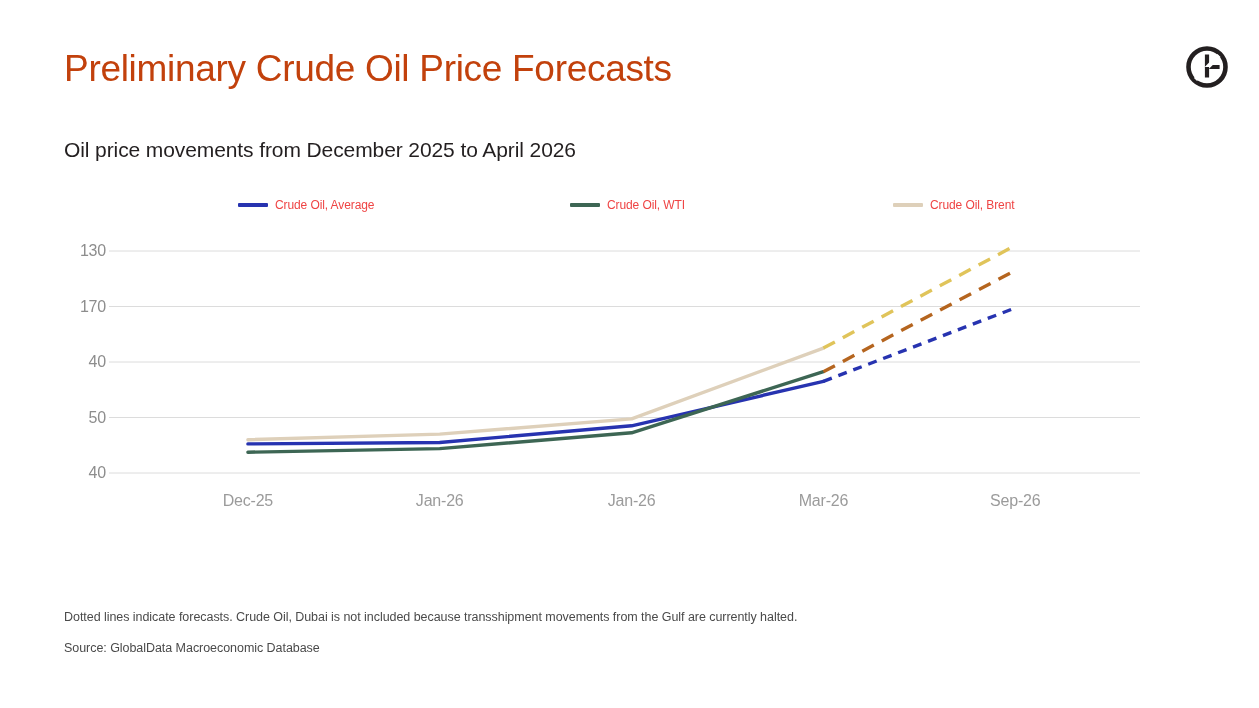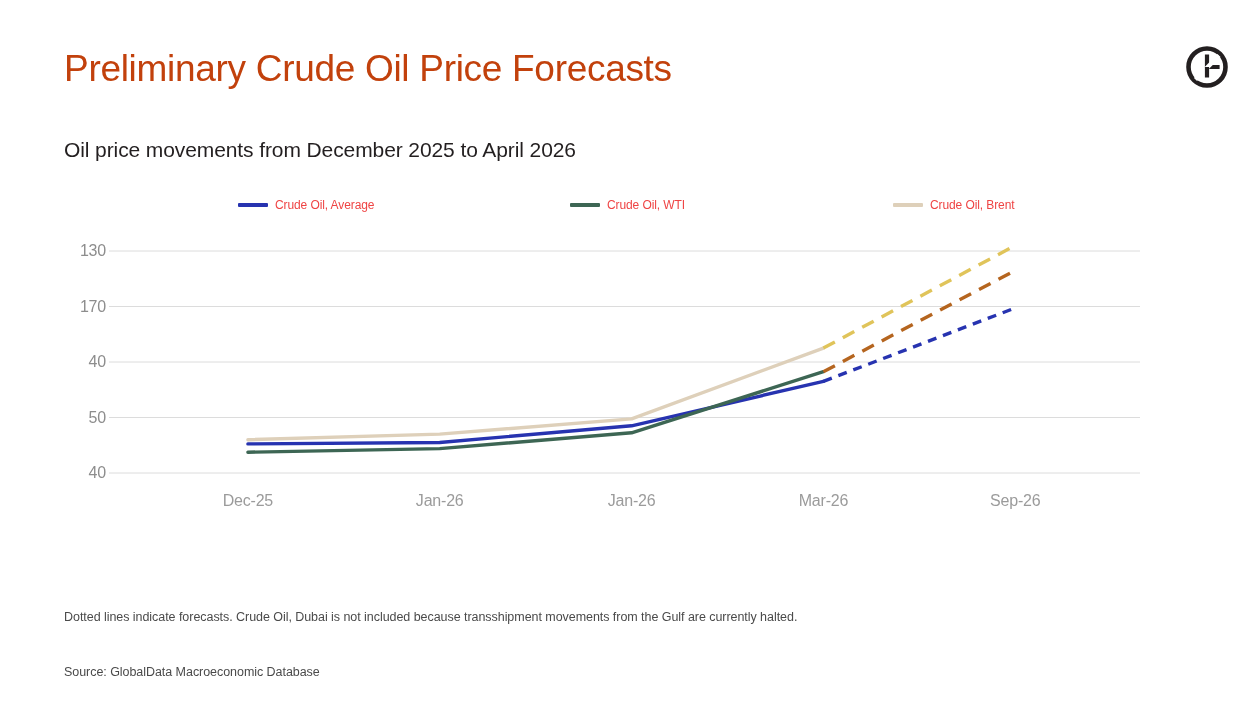--- a/index.html
+++ b/index.html
@@ -68,21 +68,21 @@
     letter-spacing:-0.2px;
   }
 
   
   .footnote{
     position:absolute;left:64px;top:598px;
     font-size:12.5px;color:#4a4a4a;letter-spacing:-0.05px;white-space:nowrap;margin-top:12px;
   }
   .source{
     position:absolute;left:64px;top:641px;
-    font-size:12.5px;color:#4a4a4a;letter-spacing:-0.05px;white-space:nowrap;margin-top:24px;
+    font-size:12.5px;color:#4a4a4a;letter-spacing:-0.05px;white-space:nowrap;
   }
 </style>
 </head>
 <body>
 
 <div class="page">
 
   <div class="title">Preliminary Crude Oil Price Forecasts</div>
   <div class="subtitle">Oil price movements from December 2025 to April 2026</div>
 

